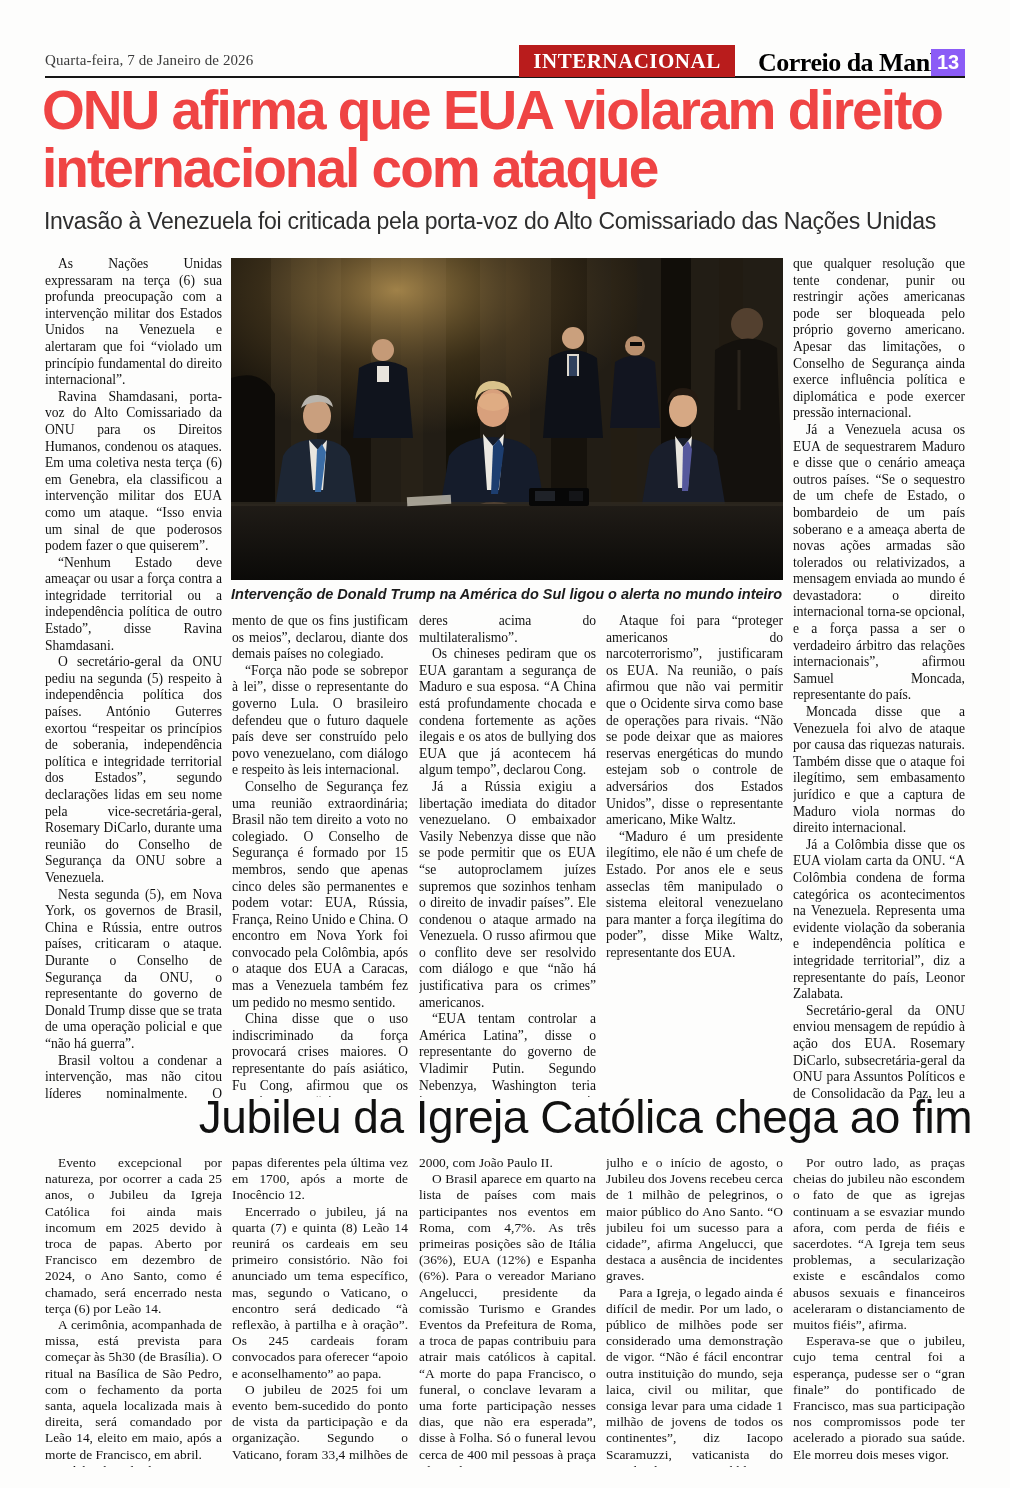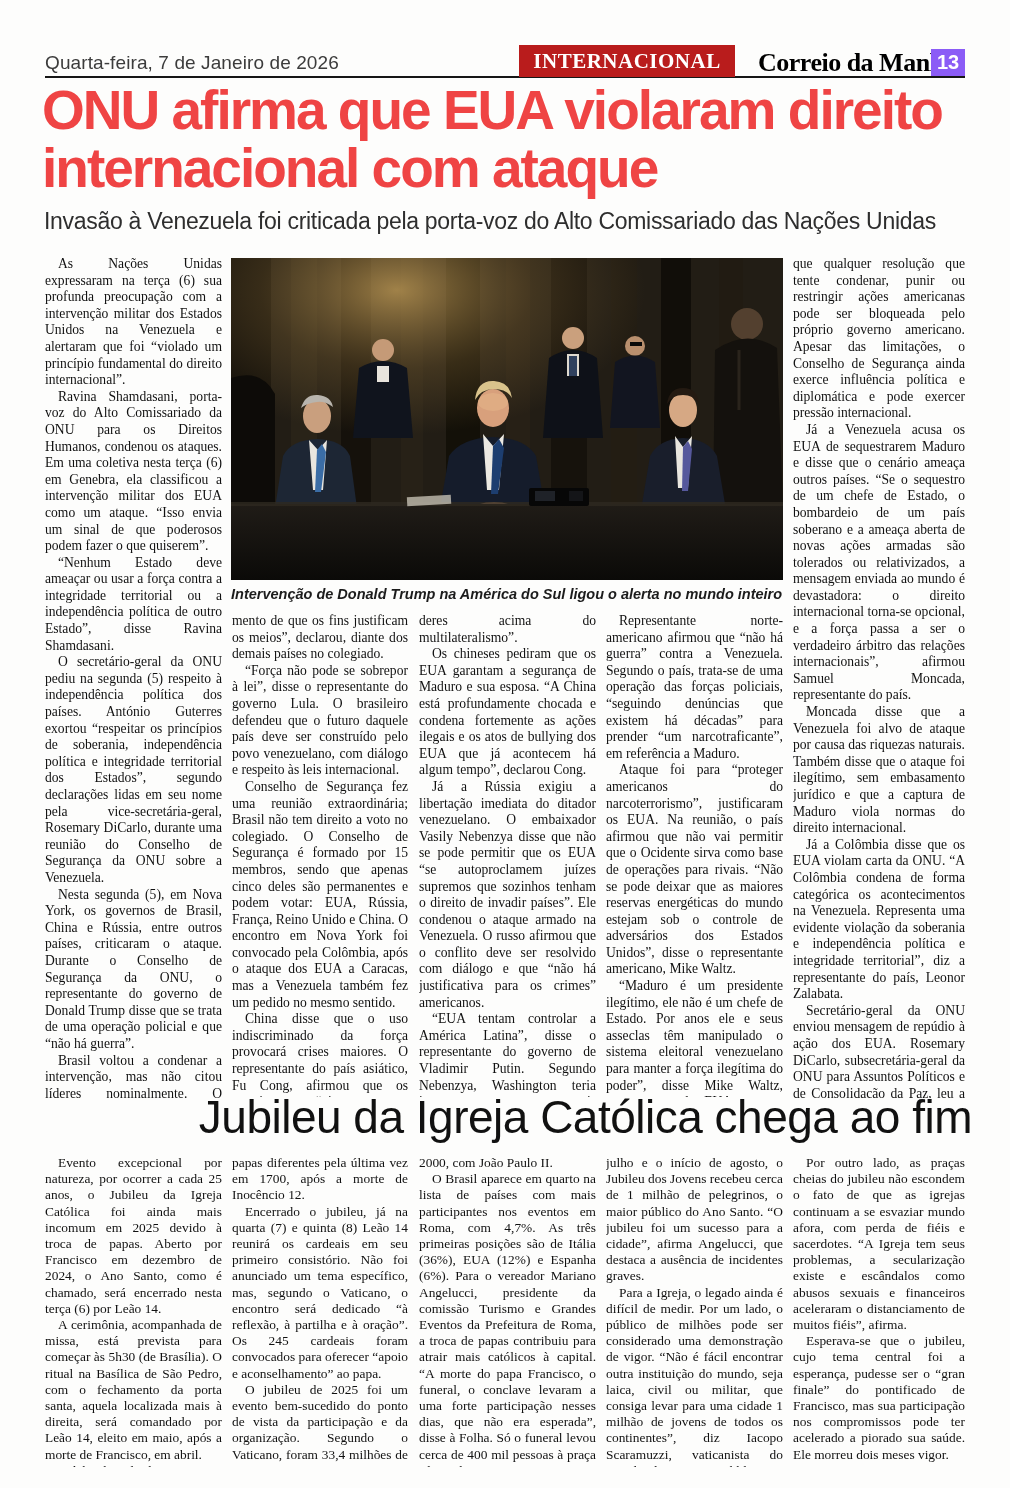--- a/index.html
+++ b/index.html
@@ -1,20 +1,20 @@
 <!DOCTYPE html>
 <html><head>
 <meta charset="utf-8">
 <style>
   html,body{margin:0;padding:0;background:#e8e8e8;}
   .page{position:relative;width:1010px;height:1488px;background:#fdfdfc;margin:0 auto;
         font-family:"Liberation Serif",serif;color:#111;overflow:hidden;}
   
-  .date{position:absolute;left:45px;top:52px;font-family:Liberation Sans, sans-serif;
-        font-size:19px;color:#3c3c3c;letter-spacing:.1px;}
+  .date{position:absolute;left:45px;top:52px;font-family:Liberation Serif, serif;
+        font-size:15px;color:#3c3c3c;letter-spacing:.1px;}
   .head-rule{position:absolute;left:45px;top:76px;width:920px;height:2px;background:#161616;}
   .section-box{position:absolute;left:519px;top:45px;width:216px;height:32px;background:#b91c1c;
         color:#fff;font-family:Liberation Serif, serif;font-weight:bold;font-size:21px;
         display:flex;align-items:center;justify-content:center;letter-spacing:.5px;}
   .masthead{position:absolute;left:758px;top:48px;width:165px;text-align:right;
         font-family:"Liberation Serif",serif;font-weight:bold;font-size:26px;color:#000;
         letter-spacing:-.5px;white-space:nowrap;}
   .pagenum{position:absolute;left:931px;top:49px;width:34px;height:27px;background:#8b5cf6;
         color:#fff;font-family:"Liberation Sans",sans-serif;font-weight:bold;font-size:20px;
         display:flex;align-items:center;justify-content:center;}
@@ -171,21 +171,20 @@
       <p>Conselho de Segurança fez uma reunião extraordinária; Brasil não tem direito a voto no colegiado. O Conselho de Segurança é formado por 15 membros, sendo que apenas cinco deles são permanentes e podem votar: EUA, Rússia, França, Reino Unido e China. O encontro em Nova York foi convocado pela Colômbia, após o ataque dos EUA a Caracas, mas a Venezuela também fez um pedido no mesmo sentido.</p>
       <p>China disse que o uso indiscriminado da força provocará crises maiores. O representante do país asiático, Fu Cong, afirmou que os americanos “pisotearam a soberania venezuelana” e “colocaram seus po-</p>
     </div>
   <div class="newscol cont a1c3">
       <p>deres acima do multilateralismo”.</p>
       <p>Os chineses pediram que os EUA garantam a segurança de Maduro e sua esposa. “A China está profundamente chocada e condena fortemente as ações ilegais e os atos de bullying dos EUA que já acontecem há algum tempo”, declarou Cong.</p>
       <p>Já a Rússia exigiu a libertação imediata do ditador venezuelano. O embaixador Vasily Nebenzya disse que não se pode permitir que os EUA “se autoproclamem juízes supremos que sozinhos tenham o direito de invadir países”. Ele condenou o ataque armado na Venezuela. O russo afirmou que o conflito deve ser resolvido com diálogo e que “não há justificativa para os crimes” americanos.</p>
       <p>“EUA tentam controlar a América Latina”, disse o representante do governo de Vladimir Putin. Segundo Nebenzya, Washington teria interesse nos recursos naturais venezuelanos, principalmente no petróleo.</p>
     </div>
   <div class="newscol a1c4">
-      <p>Representante norte-americano afirmou que “não há guerra” contra a Venezuela. Segundo o país, trata-se de uma operação das forças policiais, “seguindo denúncias que existem há décadas” para prender “um narcotraficante”, em referência a Maduro.</p>
       <p>Ataque foi para “proteger americanos do narcoterrorismo”, justificaram os EUA. Na reunião, o país afirmou que não vai permitir que o Ocidente sirva como base de operações para rivais. “Não se pode deixar que as maiores reservas energéticas do mundo estejam sob o controle de adversários dos Estados Unidos”, disse o representante americano, Mike Waltz.</p>
       <p>“Maduro é um presidente ilegítimo, ele não é um chefe de Estado. Por anos ele e seus asseclas têm manipulado o sistema eleitoral venezuelano para manter a força ilegítima do poder”, disse Mike Waltz, representante dos EUA.</p>
     </div>
   <div class="newscol cont a1c5">
       <p>que qualquer resolução que tente condenar, punir ou restringir ações americanas pode ser bloqueada pelo próprio governo americano. Apesar das limitações, o Conselho de Segurança ainda exerce influência política e diplomática e pode exercer pressão internacional.</p>
       <p>Já a Venezuela acusa os EUA de sequestrarem Maduro e disse que o cenário ameaça outros países. “Se o sequestro de um chefe de Estado, o bombardeio de um país soberano e a ameaça aberta de novas ações armadas são tolerados ou relativizados, a mensagem enviada ao mundo é devastadora: o direito internacional torna-se opcional, e a força passa a ser o verdadeiro árbitro das relações internacionais”, afirmou Samuel Moncada, representante do país.</p>
       <p>Moncada disse que a Venezuela foi alvo de ataque por causa das riquezas naturais. Também disse que o ataque foi ilegítimo, sem embasamento jurídico e que a captura de Maduro viola normas do direito internacional.</p>
       <p>Já a Colômbia disse que os EUA violam carta da ONU. “A Colômbia condena de forma categórica os acontecimentos na Venezuela. Representa uma evidente violação da soberania e independência política e integridade territorial”, diz a representante do país, Leonor Zalabata.</p>
       <p>Secretário-geral da ONU enviou mensagem de repúdio à ação dos EUA. Rosemary DiCarlo, subsecretária-geral da ONU para Assuntos Políticos e de Consolidação da Paz, leu a mensagem de António Guterres, que não pôde estar presente. Ele disse estar “profundamente preocupado com o desrespeito às normas do direito internacional” durante a ação dos EUA na Venezuela.</p>
     </div>

